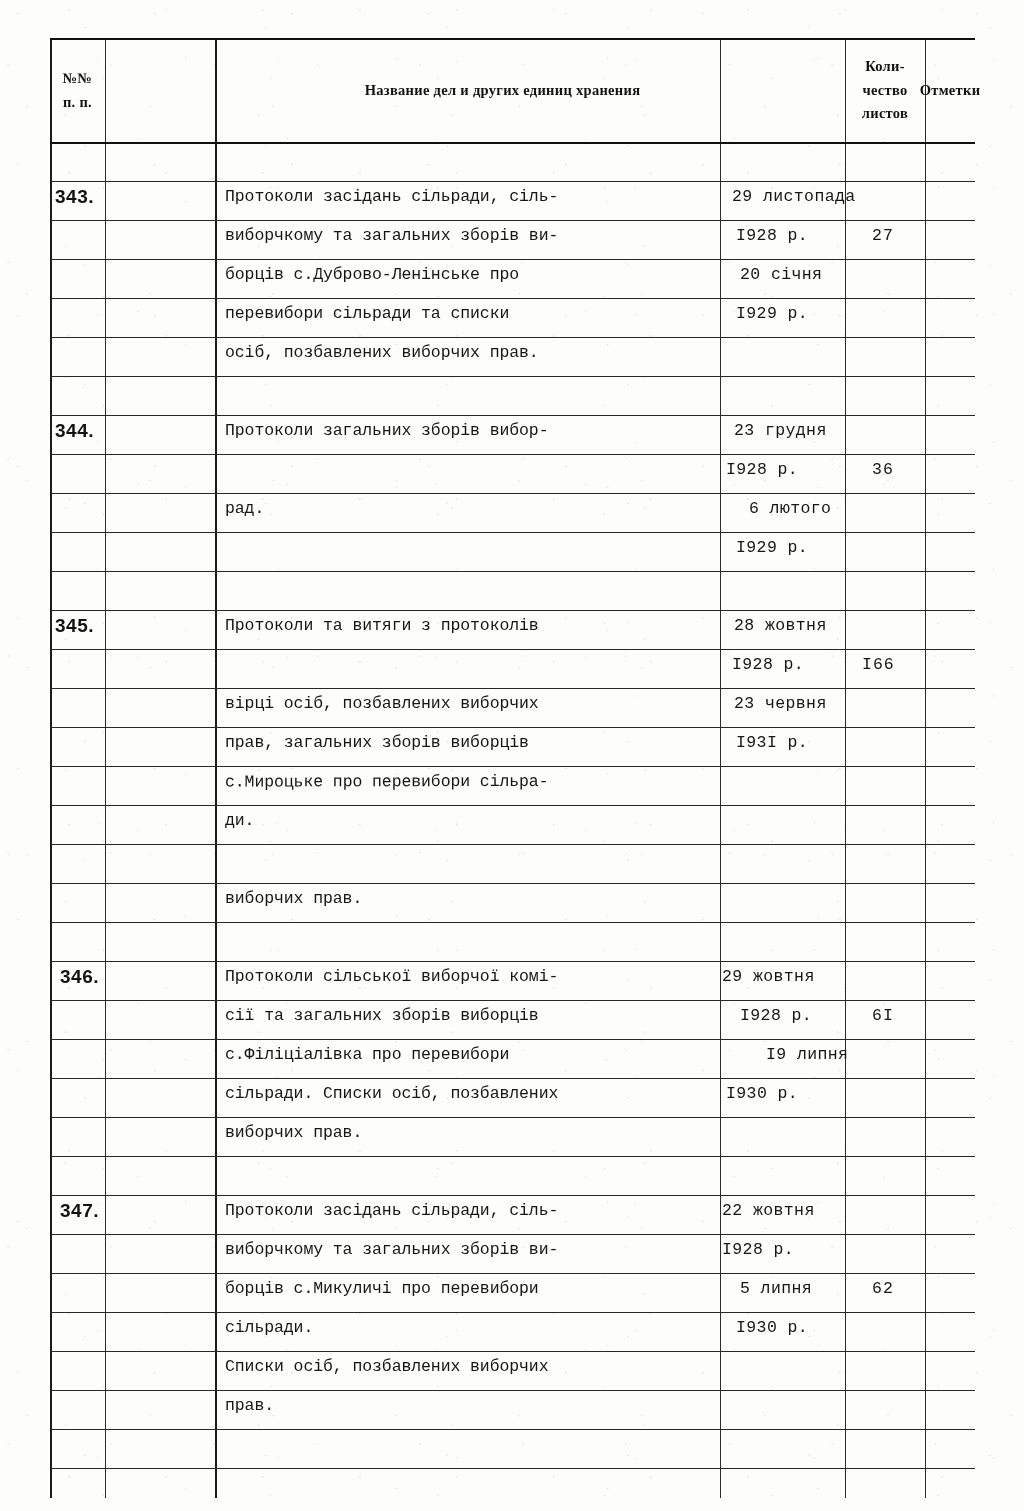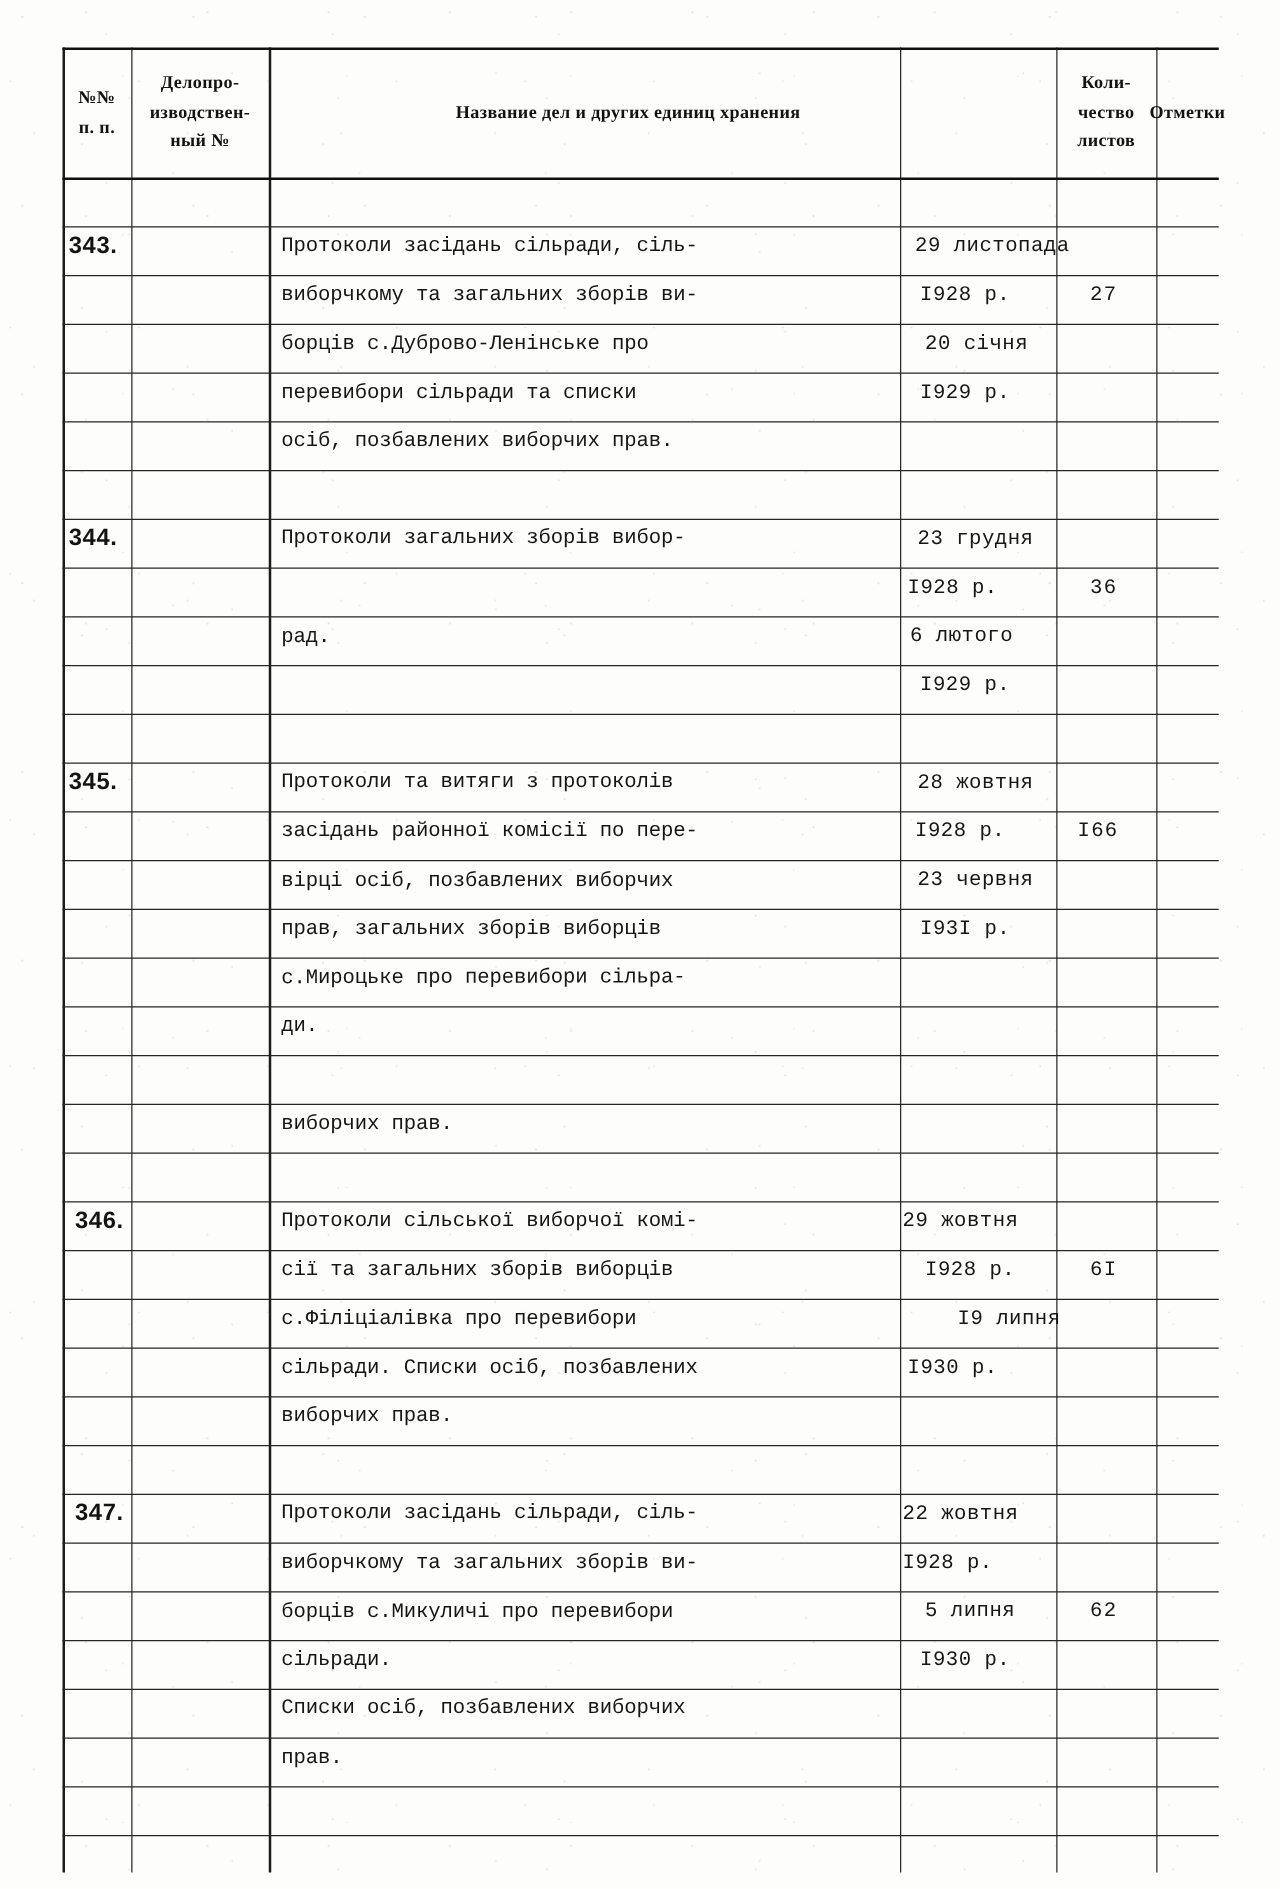--- a/index.html
+++ b/index.html
@@ -140,25 +140,20 @@
     <div class="vrule thin" style="left:795px;"></div>
     <div class="vrule thin" style="left:875px;"></div>
 
     <div class="hrule thick" style="top:0px;"></div>
     <div class="hrule thick" style="top:104px;"></div>
 
     <div id="table-header">
       <div class="hcell" style="left:0px;   width:55px;">
         <span>№№</span>
         <span>п. п.</span>
-      </div>
-      <div class="hcell" style="left:55px;  width:110px;">
-        <span>Делопро-</span>
-        <span>изводствен-</span>
-        <span>ный №</span>
       </div>
       <div class="hcell" style="left:165px; width:505px;padding-left:35px;">
         <span>Название дел и других единиц хранения</span>
       </div>
       <div class="hcell" style="left:795px; width:80px;">
         <span>Коли-</span>
         <span>чество</span>
         <span>листов</span>
       </div>
       <div class="hcell" style="left:875px; width:50px;">
@@ -211,27 +206,26 @@
     <div class="cell-date" style="left:686px; top:188px;">I928 р.</div>
     <div class="cell-date" style="left:690px; top:227px;">20 січня</div>
     <div class="cell-date" style="left:686px; top:266px;">I929 р.</div>
     <div class="cell-count" style="left:822px; top:188px;">27</div>
 
     <div class="cell-num" style="left:5px;   top:382px;">344.</div>
     <div class="cell-title k1" style="left:175px; top:383px;">Протоколи загальних зборів вибор-</div>
     <div class="cell-title k2" style="left:175px; top:461px;">рад.</div>
     <div class="cell-date" style="left:684px; top:383px;">23 грудня</div>
     <div class="cell-date" style="left:676px; top:422px;">I928 р.</div>
-    <div class="cell-date" style="left:678px; top:461px;">6 лютого</div>
+    <div class="cell-date" style="left:699px; top:461px;">6 лютого</div>
     <div class="cell-date" style="left:686px; top:500px;">I929 р.</div>
     <div class="cell-count" style="left:822px; top:422px;">36</div>
 
     <div class="cell-num" style="left:5px;   top:577px;">345.</div>
     <div class="cell-title k1" style="left:175px; top:578px;">Протоколи та витяги з протоколів</div>
-    <div class="cell-title" style="left:175px; top:617px;">засідань районної комісії по пере-</div>
     <div class="cell-title k2" style="left:175px; top:656px;">вірці осіб, позбавлених виборчих</div>
     <div class="cell-title" style="left:175px; top:695px;">прав, загальних зборів виборців</div>
     <div class="cell-title k3" style="left:175px; top:734px;">с.Мироцьке про перевибори сільра-</div>
     <div class="cell-title" style="left:175px; top:773px;">ди.</div>
     <div class="cell-title" style="left:175px; top:851px;">виборчих прав.</div>
     <div class="cell-date" style="left:684px; top:578px;">28 жовтня</div>
     <div class="cell-date" style="left:682px; top:617px;">I928 р.</div>
     <div class="cell-date" style="left:684px; top:656px;">23 червня</div>
     <div class="cell-date" style="left:686px; top:695px;">I93I р.</div>
     <div class="cell-count" style="left:812px; top:617px;">I66</div>

